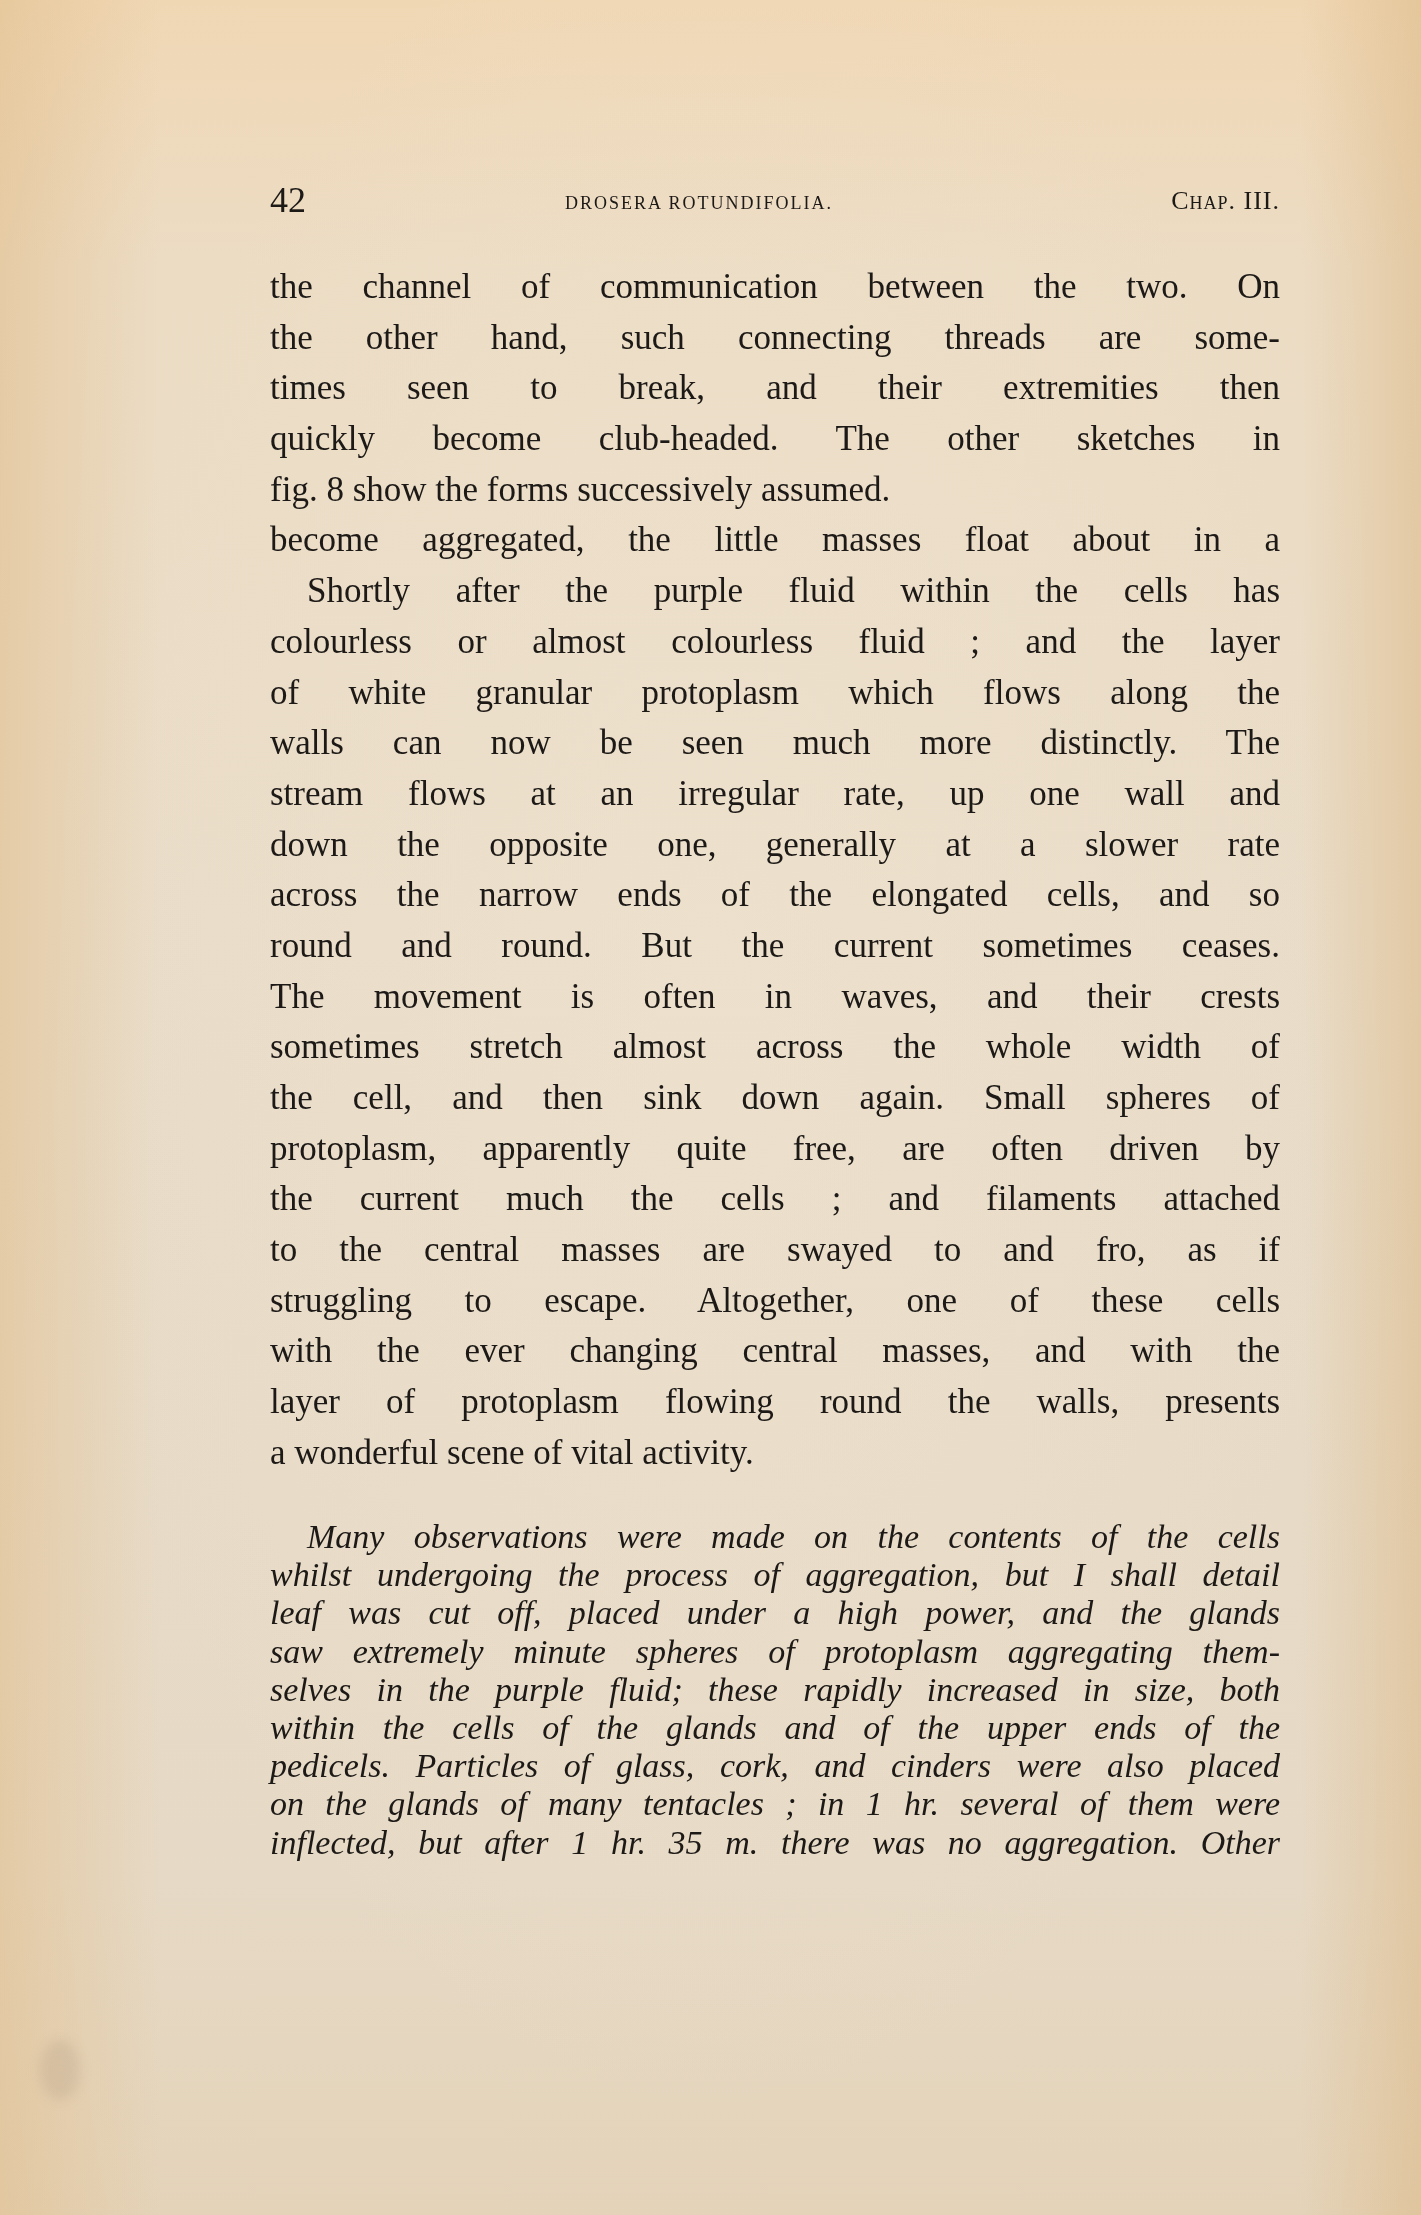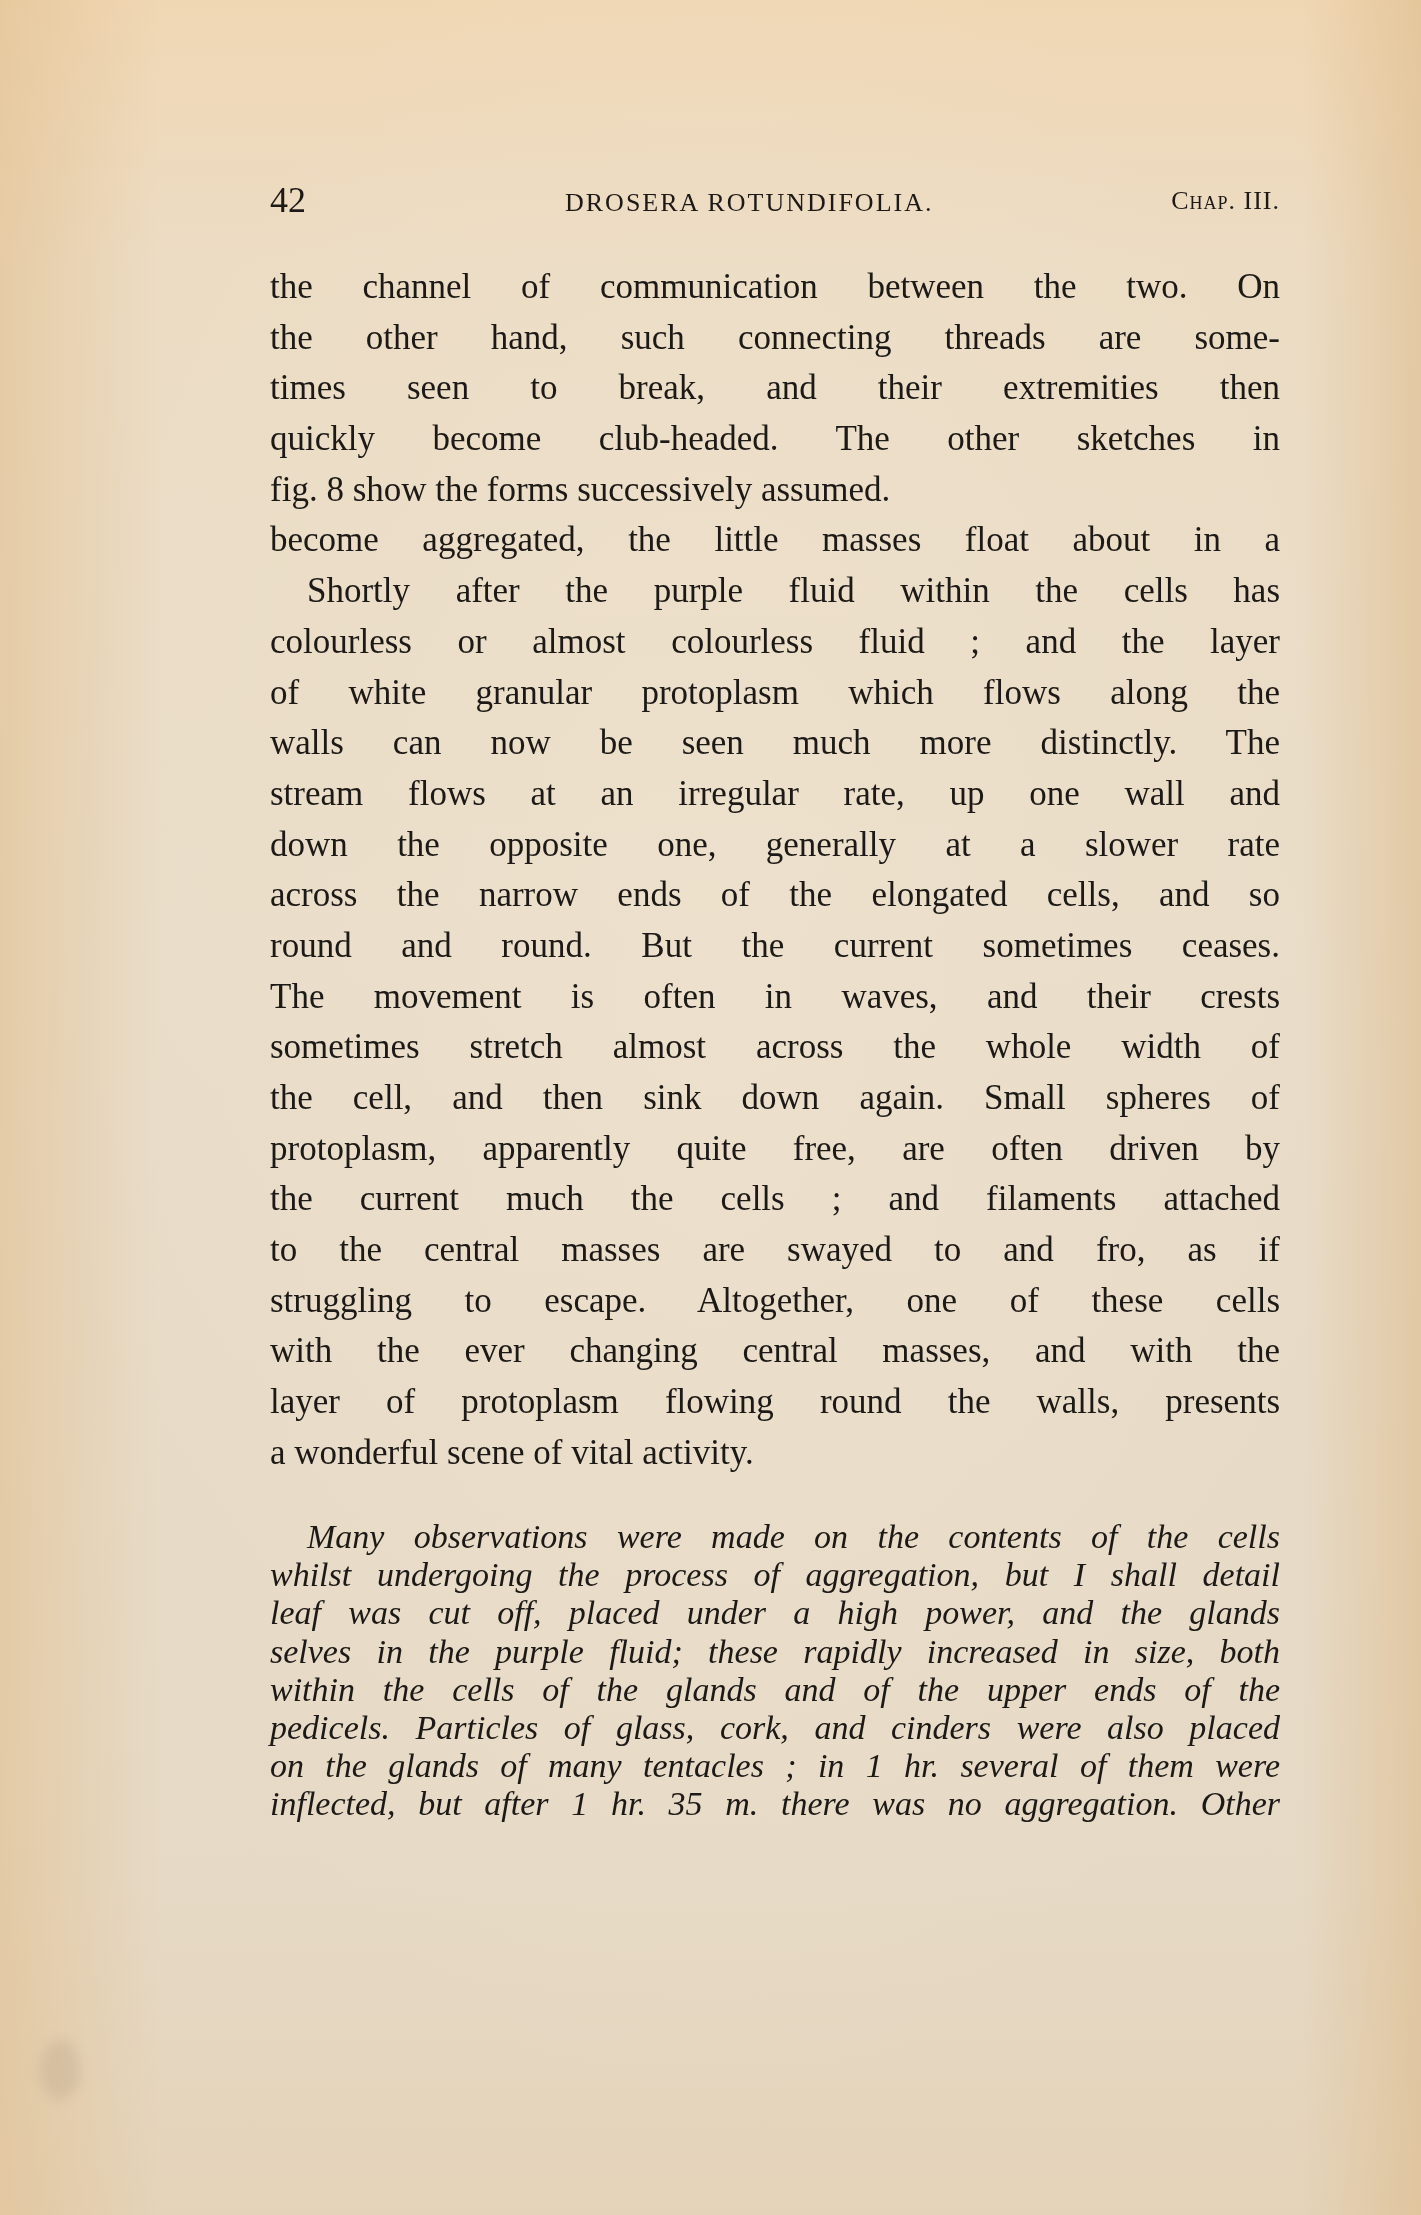--- a/index.html
+++ b/index.html
@@ -52,21 +52,21 @@
     position: absolute;
     left: 0;
     top: 0;
     font-size: 36px;
     line-height: 40px;
   }
   .running-title {
     position: absolute;
     left: 295px;
     top: 8px;
-    font-size: 26px;
+    font-size: 18px;
     letter-spacing: 2px;
     line-height: 30px;
     text-align: center;
   }
   .chapter-label {
     position: absolute;
     right: 0;
     top: 6px;
     font-size: 26px;
     line-height: 30px;
@@ -159,20 +159,21 @@
     <span class="line">struggling to escape. Altogether, one of these cells</span>
     <span class="line">with the ever changing central masses, and with the</span>
     <span class="line">layer of protoplasm flowing round the walls, presents</span>
     <span class="line last">a wonderful scene of vital activity.</span>
   </div>
 
   <div class="footnote">
     <span class="fline indent">Many observations were made on the contents of the cells</span>
     <span class="fline">whilst undergoing the process of aggregation, but I shall detail</span>
     <span class="fline">leaf was cut off, placed under a high power, and the glands</span>
+    <span class="fline">saw extremely minute spheres of protoplasm aggregating them-</span>
     <span class="fline">selves in the purple fluid; these rapidly increased in size, both</span>
     <span class="fline">within the cells of the glands and of the upper ends of the</span>
     <span class="fline">pedicels. Particles of glass, cork, and cinders were also placed</span>
     <span class="fline">on the glands of many tentacles ; in 1 hr. several of them were</span>
     <span class="fline">inflected, but after 1 hr. 35 m. there was no aggregation. Other</span>
   </div>
 
   <div class="smudge"></div>
 </div>
 

